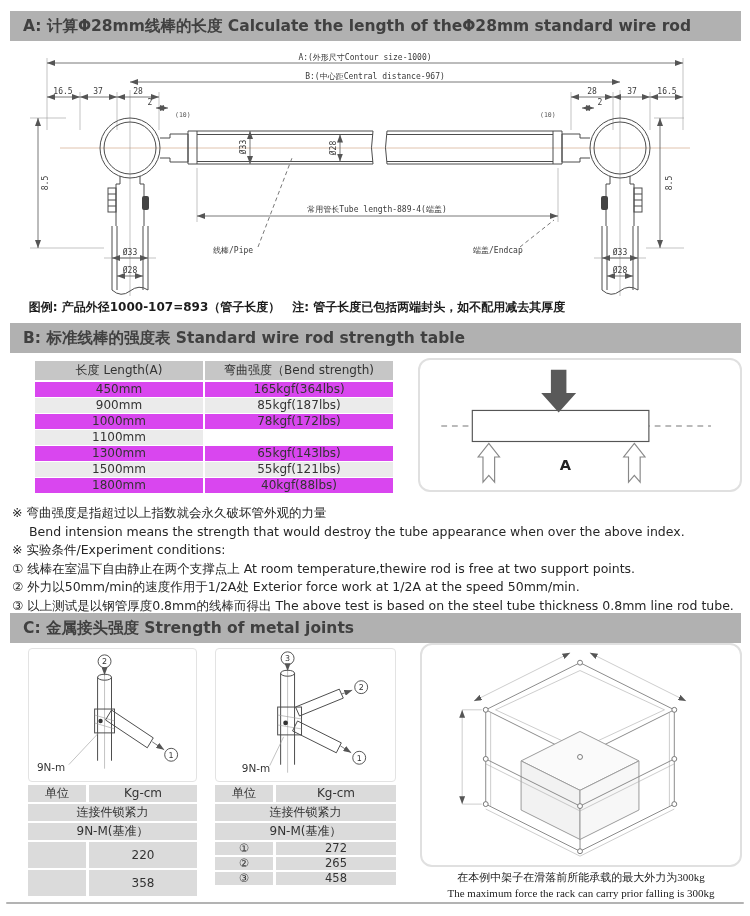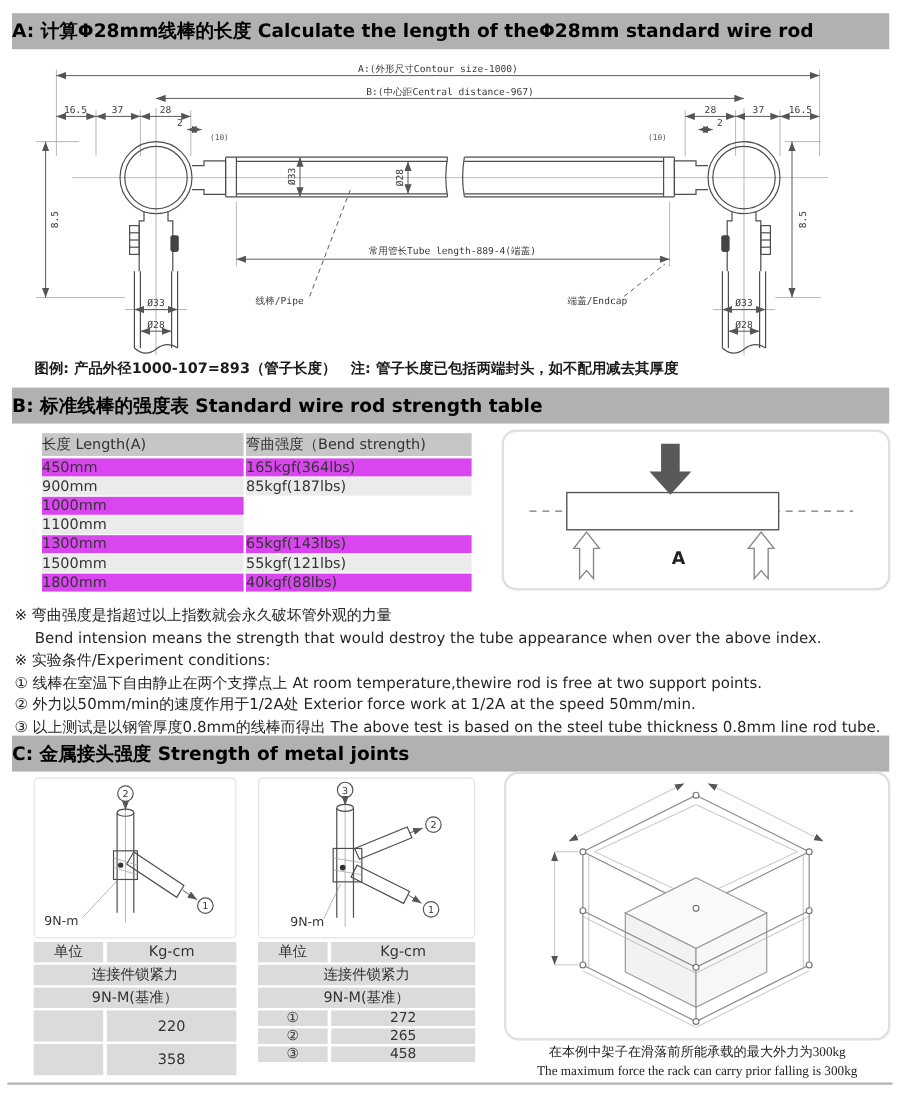--- a/index.html
+++ b/index.html
@@ -1,26 +1,26 @@
 <!DOCTYPE html>
 <html><head>
 <meta charset="utf-8">
 <style>
   html,body{margin:0;padding:0;background:#fff;}
   .page{position:relative;width:750px;height:916px;background:#fff;overflow:hidden;
         font-family:"DejaVu Sans","Liberation Sans",sans-serif;color:#222;}
-  .secbar{position:absolute;left:10px;width:731px;height:30px;background:#b1b1b1;color:#000000;
-          font-weight:bold;font-size:15.5px;line-height:30px;box-sizing:border-box;}
+  .secbar{position:absolute;left:10px;width:731px;height:30px;background:#b1b1b1;color:#404040;
+          font-weight:bold;font-size:15.5px;line-height:30px;padding-left:13px;box-sizing:border-box;}
   #barA{top:11px}#barB{top:323px}#barC{top:613px}
   .svgwrap{position:absolute;}
   #drawA{left:20px;top:50px;width:710px;height:250px;}
   .notea{position:absolute;left:0;top:299px;width:594px;text-align:center;font-weight:bold;font-size:12px;color:#1c1c1c;}
   
   .btable{position:absolute;left:35px;top:361px;width:358px;font-size:12px;color:#333;}
-  .brow{display:flex;gap:2px;margin-bottom:1px;text-align:left;}
+  .brow{display:flex;gap:2px;margin-bottom:1px;text-align:center;}
   .bhead{margin-bottom:2px;}
   .bhead .bc{background:#c6c6c6;height:19px;line-height:19px;font-weight:normal;}
   .bc1{width:168px;}.bc2{flex:1;}
   .brow.d .bc{height:15px;line-height:15px;background:#d946ef;}
   .brow.d.alt .bc{background:#ebebeb;}
   .card{position:absolute;background:#fff;border:2px solid #e0e0e0;border-radius:12px;box-sizing:border-box;}
   #cardB{left:418px;top:358px;width:324px;height:134px;}
   #cardCube{left:420px;top:643px;width:322px;height:224px;}
   .notes{position:absolute;left:12px;top:504px;font-size:12.5px;line-height:18.5px;color:#262626;}
   .notes .ind{padding-left:17px;}
@@ -221,20 +221,21 @@
     <div class="brow d">
       <div class="bc bc1">450mm</div>
       <div class="bc bc2">165kgf(364lbs)</div>
     </div>
     <div class="brow d alt">
       <div class="bc bc1">900mm</div>
       <div class="bc bc2">85kgf(187lbs)</div>
     </div>
     <div class="brow d">
       <div class="bc bc1">1000mm</div>
+      <div class="bc bc2">78kgf(172lbs)</div>
     </div>
     <div class="brow d alt">
       <div class="bc bc1">1100mm</div>
     </div>
     <div class="brow d">
       <div class="bc bc1">1300mm</div>
       <div class="bc bc2">65kgf(143lbs)</div>
     </div>
     <div class="brow d alt">
       <div class="bc bc1">1500mm</div>

